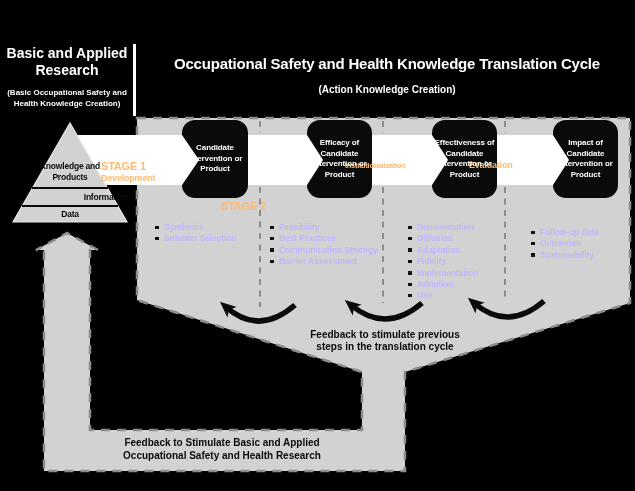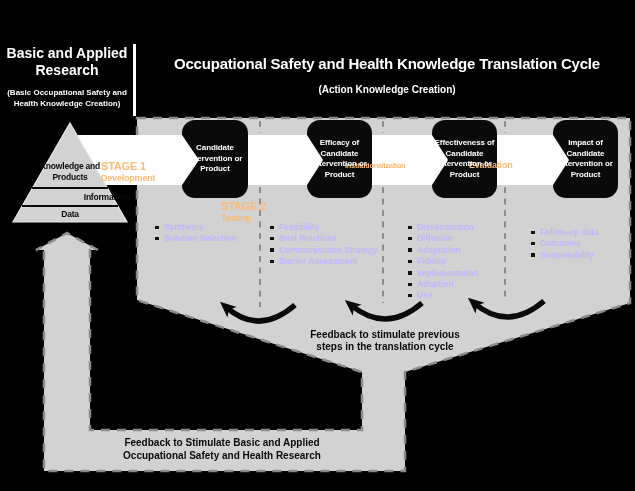--- a/index.html
+++ b/index.html
@@ -81,21 +81,20 @@
 <div class="abs wt left-sub">(Basic Occupational Safety and Health Knowledge Creation)</div>
 <div class="abs wt main-title">Occupational Safety and Health Knowledge Translation Cycle</div>
 <div class="abs wt main-sub">(Action Knowledge Creation)</div>
 
 <div class="abs stage-label" style="left:101px;width:120px;">
   <div class="l1">STAGE 1</div>
   <div class="l2">Development</div>
 </div>
 <div class="abs stage-label" style="left:221px;width:120px;margin-top:40px;">
   <div class="l1">STAGE 2</div>
-  <div class="l2">Testing</div>
 </div>
 <div class="abs stage-label s3" style="left:345px;width:130px;">
   <div class="l2">Institutionalization</div>
 </div>
 <div class="abs stage-label" style="left:469px;width:120px;">
   <div class="l2">Evaluation</div>
 </div>
 
 <div class="abs box-text" style="left:184px;width:62px;">Candidate Intervention or Product</div>
 <div class="abs box-text" style="left:309px;width:61px;">Efficacy of Candidate Intervention or Product</div>

